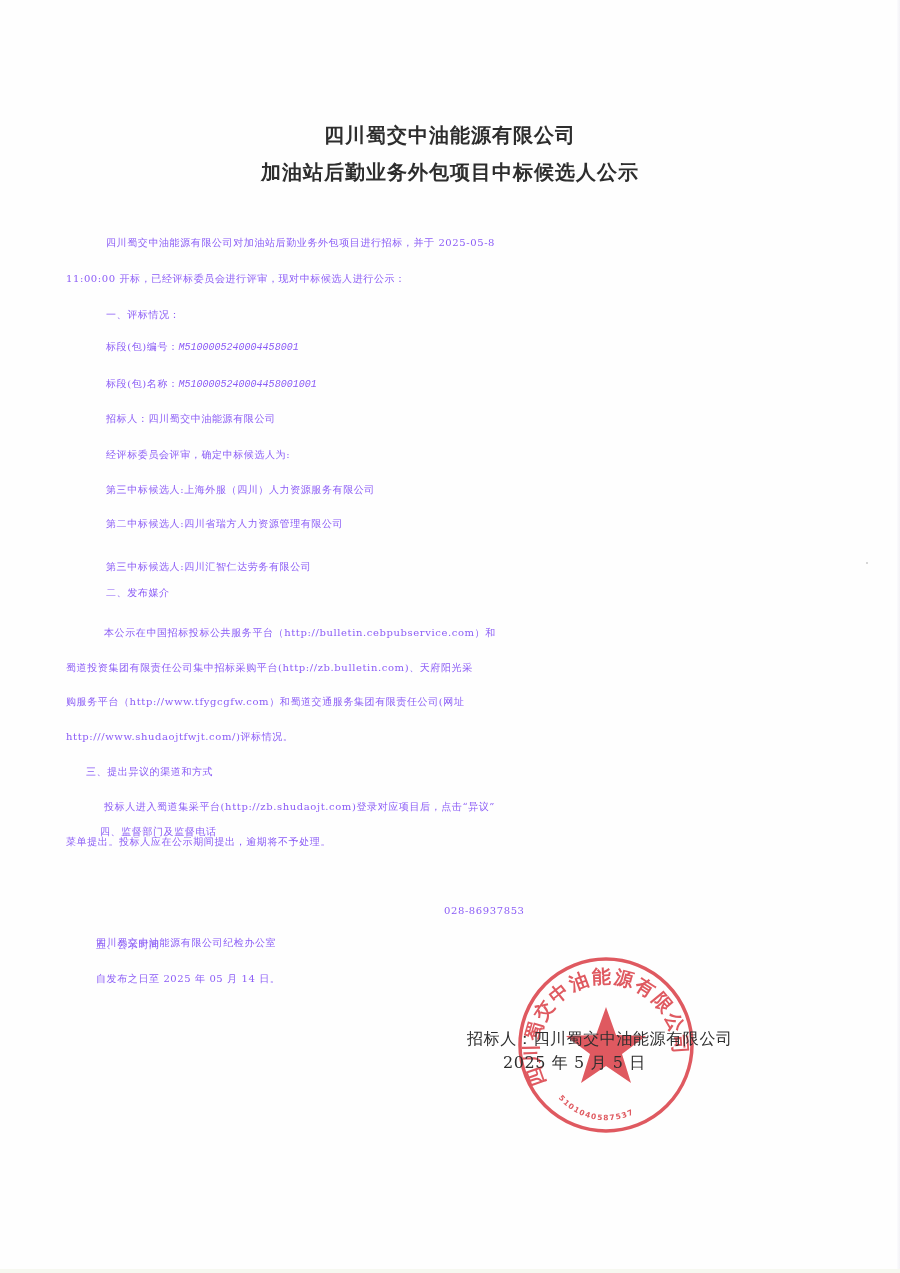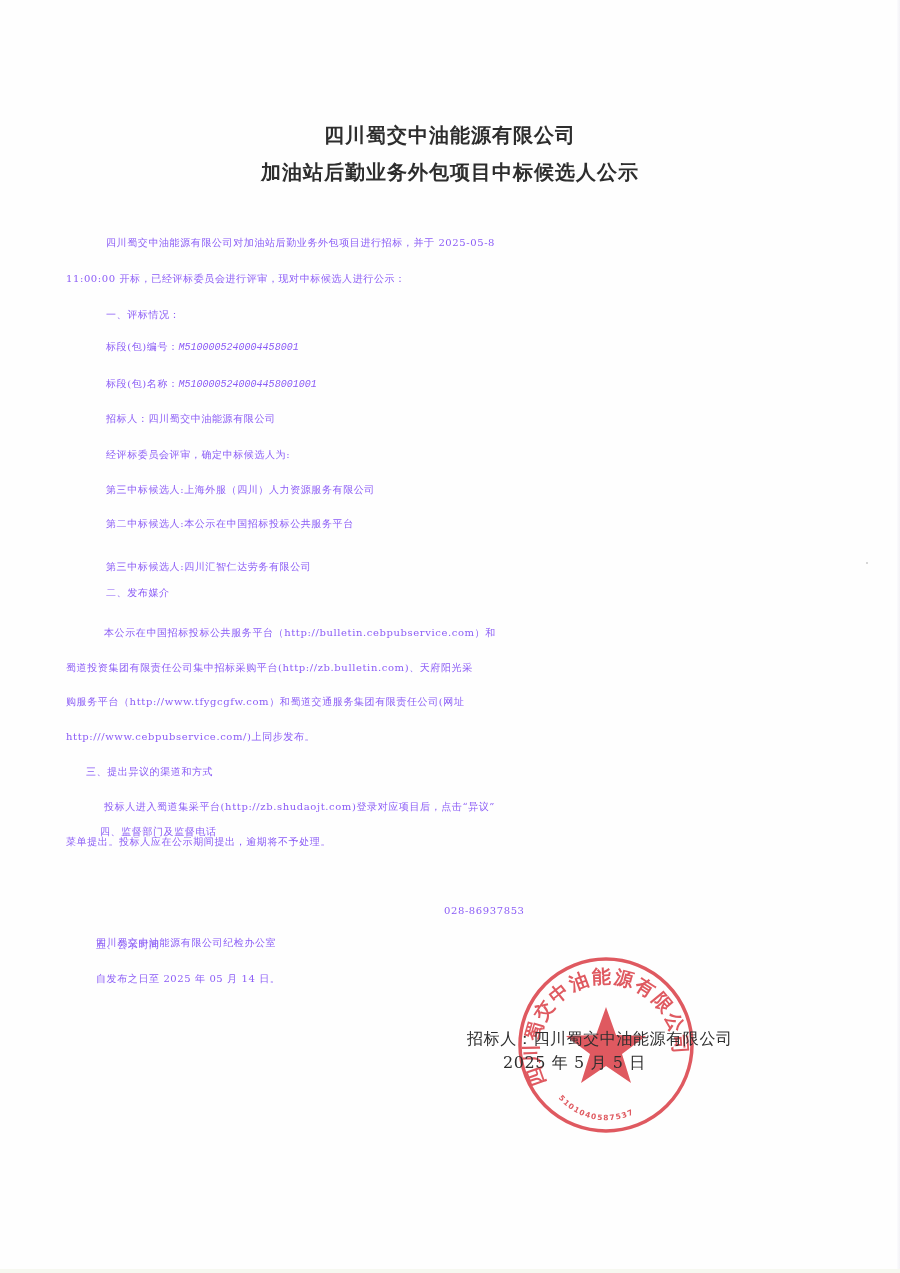--- a/index.html
+++ b/index.html
@@ -106,31 +106,31 @@
     <span>标段(包)名称：</span><span class="mono">M5100005240004458001001</span>
   </div>
 
   <div class="line" style="left:106px; top:409px;">招标人：四川蜀交中油能源有限公司</div>
   <div class="line" style="left:106px; top:445px;">经评标委员会评审，确定中标候选人为:</div>
 
   <div class="line" style="left:106px; top:480px;">
     <span>第三中标候选人:</span><span>上海外服（四川）人力资源服务有限公司</span>
   </div>
   <div class="line" style="left:106px; top:514px;">
-    <span>第二中标候选人:</span><span>本公示在中国招标投标公共服务平台</span>
+    <span>第二中标候选人:</span><span>四川省瑞方人力资源管理有限公司</span>
   </div>
   <div class="line" style="left:106px; top:549px;margin-top:8px;">
     <span>第三中标候选人:</span><span>四川汇智仁达劳务有限公司</span>
   </div>
 
   <div class="line" style="left:106px; top:583px;">二、发布媒介</div>
   <div class="line" style="left:104px; top:623px;">本公示在中国招标投标公共服务平台（http://bulletin.cebpubservice.com）和</div>
   <div class="line" style="left:66px; top:658px;">蜀道投资集团有限责任公司集中招标采购平台(http://zb.bulletin.com)、天府阳光采</div>
   <div class="line" style="left:66px; top:692px;">购服务平台（http://www.tfygcgfw.com）和蜀道交通服务集团有限责任公司(网址</div>
-  <div class="line" style="left:66px; top:727px;">http:///www.cebpubservice.com/)上同步发布。</div>
+  <div class="line" style="left:66px; top:727px;">http:///www.shudaojtfwjt.com/)评标情况。</div>
 
   <div class="line" style="left:86px; top:762px;">三、提出异议的渠道和方式</div>
   <div class="line" style="left:104px; top:797px;">投标人进入蜀道集采平台(http://zb.shudaojt.com)登录对应项目后，点击“异议”</div>
   <div class="line" style="left:66px; top:832px;">菜单提出。投标人应在公示期间提出，逾期将不予处理。</div>
 
   <div class="line" style="left:100px; top:822px;">四、监督部门及监督电话</div>
   <div class="line" style="left:96px; top:901px;margin-top:32px;">四川蜀交中油能源有限公司纪检办公室</div>
   <div class="line" style="left:444px; top:901px;">028-86937853</div>
 
   <div class="line" style="left:96px; top:935px;">五、公示时间</div>

